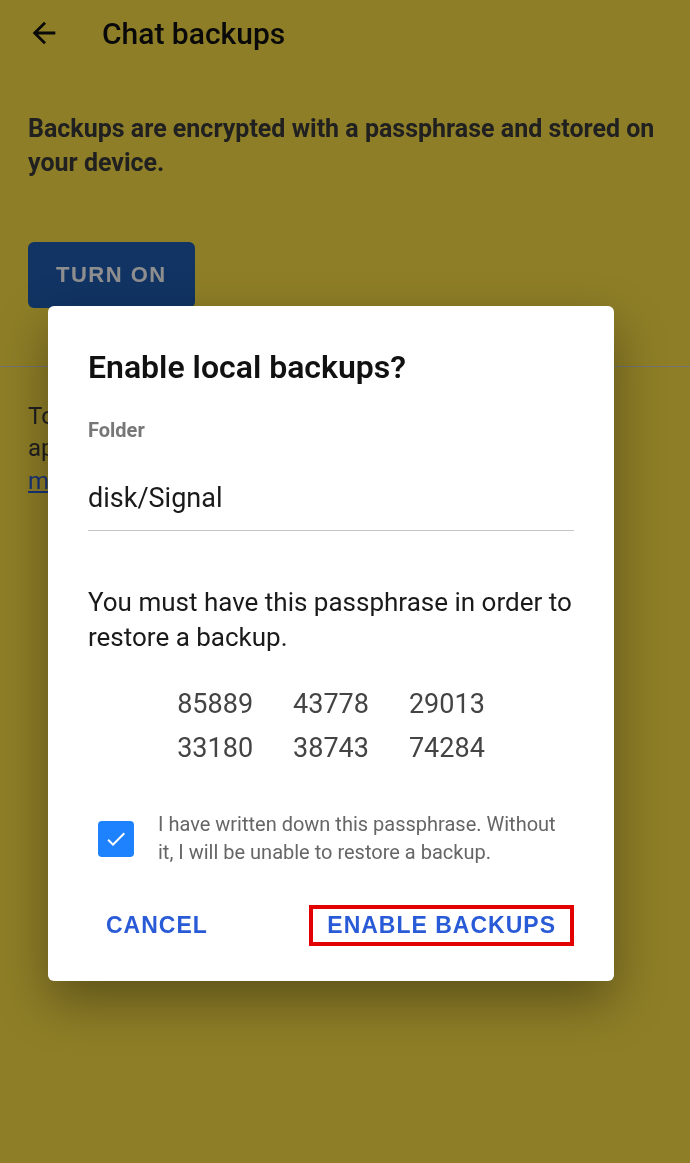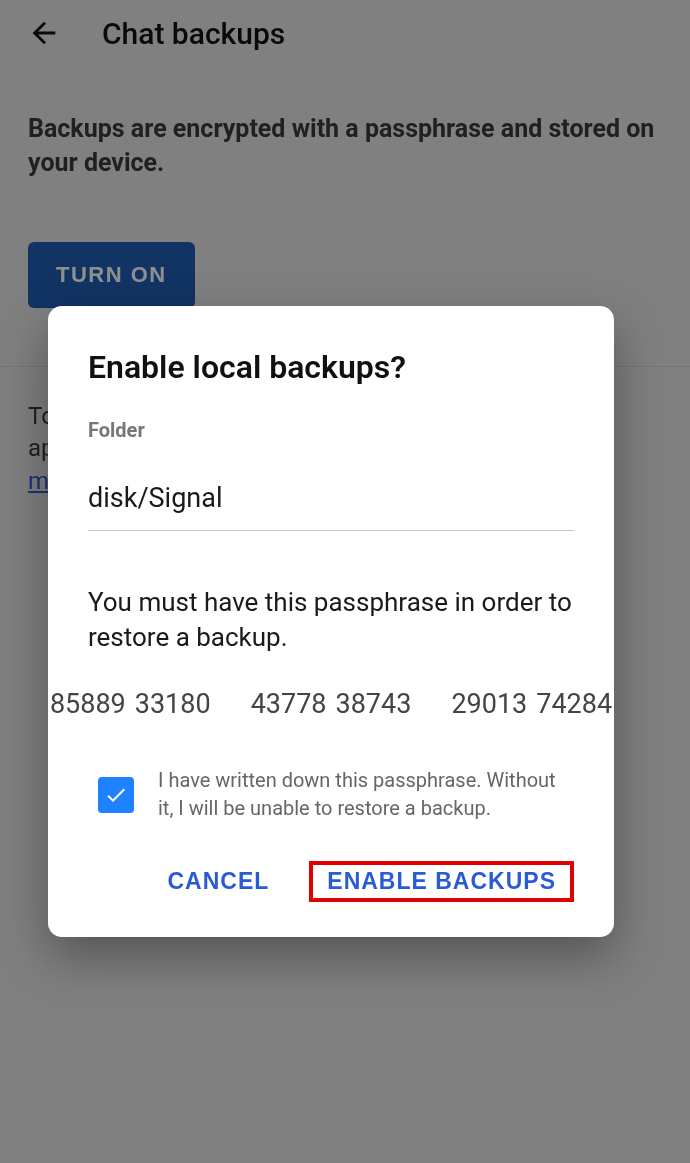--- a/index.html
+++ b/index.html
@@ -8,21 +8,21 @@
       height: 1163px;
       font-family: Roboto, -apple-system, "Helvetica Neue", Arial, sans-serif;
       background: #fff;
       position: relative;
       overflow: hidden;
     }
     .screen {
       width: 690px;
       height: 1163px;
       position: relative;
-      background: #e5e5e5;
+      background: #fde047;
     }
     .appbar {
       height: 66px;
       display: flex;
       align-items: center;
       padding: 0 16px;
     }
     .back-icon {
       width: 44px;
       height: 44px;
@@ -86,21 +86,21 @@
       inset: 0;
       background: rgba(0,0,0,0.44);
     }
     
     .dialog {
       position: absolute;
       left: 48px;
       top: 306px;
       width: 566px;
       background: #fff;
-      border-radius: 14px;
+      border-radius: 6px;
       box-shadow: 0 20px 50px rgba(0,0,0,0.35);
       padding: 42px 40px 26px 40px;
     }
     .dialog-title {
       font-size: 32px;
       font-weight: 600;
       color: #111;
       margin-bottom: 32px;
     }
     .field-label {
@@ -125,21 +125,21 @@
     .passphrase {
       display: flex;
       justify-content: center;
       gap: 40px;
       font-size: 27px;
       color: #444;
       line-height: 1.3;
       margin-bottom: 44px;
       text-align: center;
     }
-    .passphrase .col { display: flex; flex-direction: row; gap: 9px; }
+    .passphrase .col { display: flex; flex-direction: column; gap: 9px; }
     .confirm-row {
       display: flex;
       align-items: center;
       gap: 24px;
       margin-bottom: 30px;
       padding-left: 10px;
     }
     .checkbox {
       width: 36px;
       height: 36px;
@@ -152,21 +152,21 @@
       margin-top: 2px;
       cursor: pointer;
     }
     .confirm-text {
       font-size: 20px;
       color: #666;
       line-height: 1.4;
     }
     .actions {
       display: flex;
-      justify-content: flex-end;
+      justify-content: space-between;
       align-items: center;
       gap: 22px;
     }
     .btn-flat {
       background: transparent;
       border: none;
       color: #2a5bd7;
       font-size: 23px;
       font-weight: 700;
       letter-spacing: 1px;

